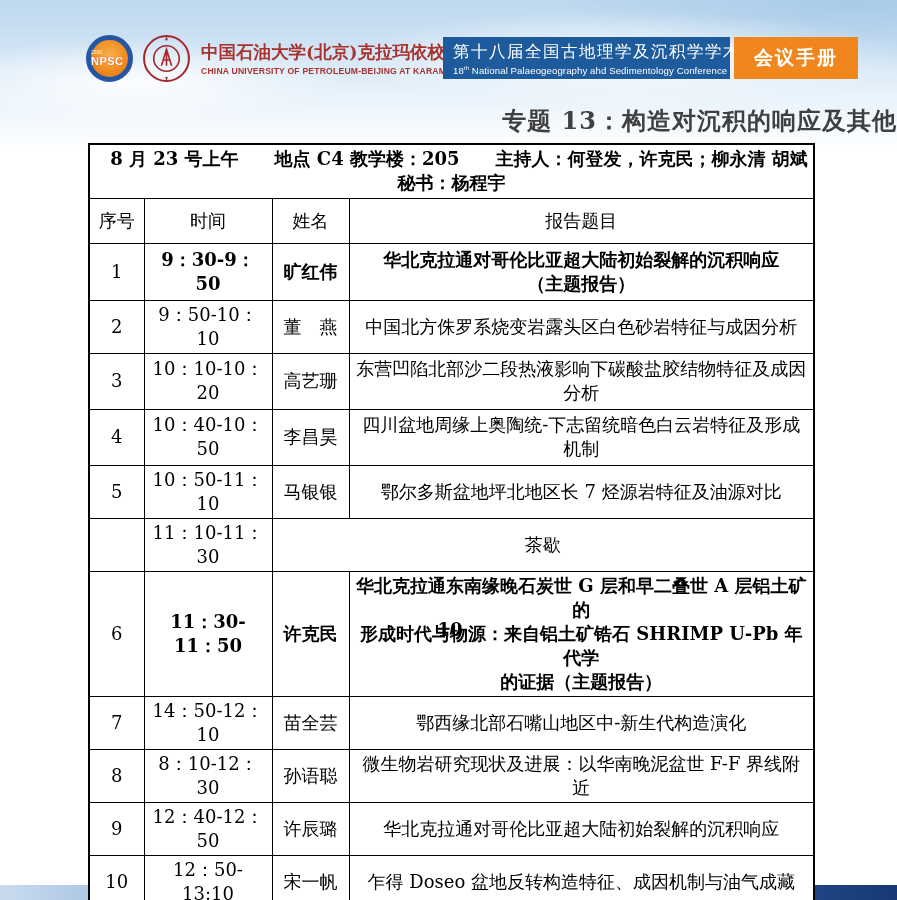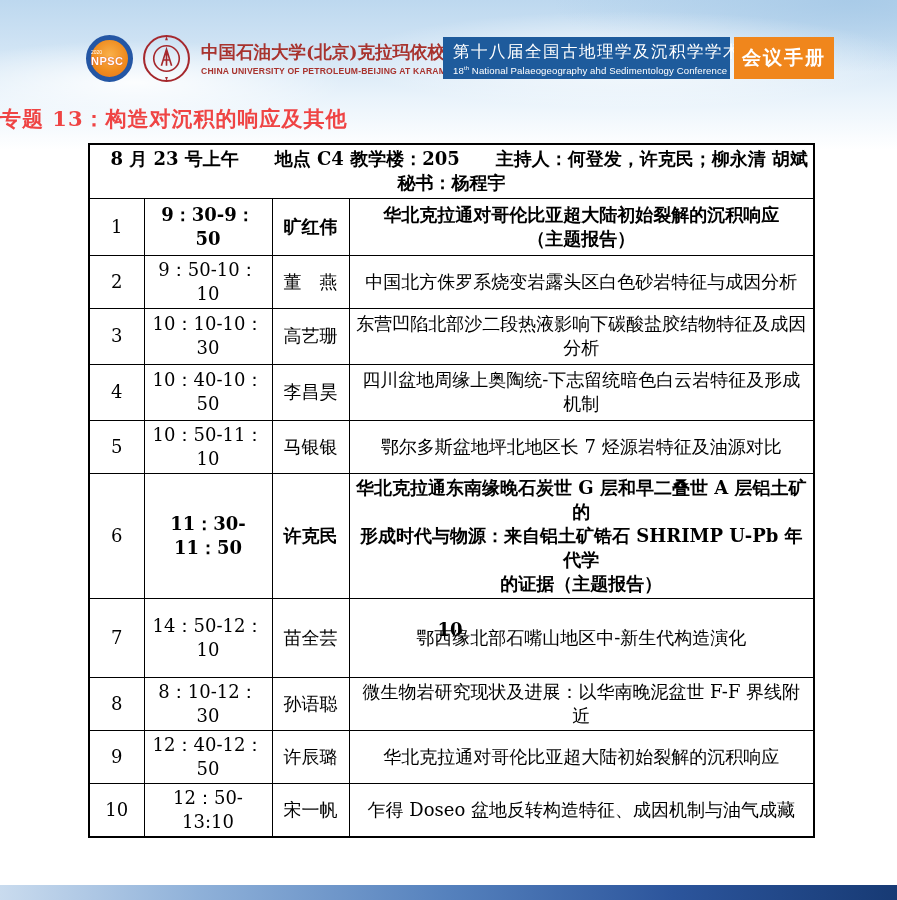--- a/index.html
+++ b/index.html
@@ -33,40 +33,40 @@
   .uni-text { margin-left:10px; width:242px; flex:none; }
   .uni-cn { font-size:17.5px; font-weight:bold; color:#a8332e; letter-spacing:0px; white-space:nowrap; }
   .uni-en { font-family:"Liberation Sans",sans-serif; font-size:8.6px; font-weight:bold;
     color:#a8332e; letter-spacing:0.2px; margin-top:2px; white-space:nowrap; }
   .banner-blue { margin-left:auto; width:287px; height:42px; background:#1e5b9c; color:#fff;
     padding:4px 10px 3px; flex:none; }
   .conf-cn { font-size:16.5px; letter-spacing:1.5px; white-space:nowrap; line-height:21px; }
   .conf-en { font-family:"Liberation Sans",sans-serif; font-size:9.6px; letter-spacing:0.1px;
     white-space:nowrap; line-height:12px; }
   .conf-en sup { font-size:6px; }
-  .banner-orange { margin-left:4px; width:100px; height:42px; background:#f0861c; color:#fff;
+  .banner-orange { margin-left:4px; width:124px; height:42px; background:#f0861c; color:#fff;
     display:flex; align-items:center; justify-content:center; flex:none;
     font-size:19px; font-weight:bold; letter-spacing:2px; }
 
   
-  .page-title { position:absolute; top:105px; left:0; width:100%; text-align:left;
-    font-size:21px; font-weight:bold; color:#ef4444; letter-spacing:1px; }
+  .page-title { position:absolute; top:105px; left:0; width:100%; text-align:right;
+    font-size:24px; font-weight:bold; color:#404040; letter-spacing:1px; }
 
   
   .page-number { position:absolute; top:619px; left:450px; transform:translateX(-50%);
     font-size:18px; font-weight:bold; color:#000; z-index:5; }
 
   
   table.schedule { position:absolute; left:88px; top:143px; width:725px; table-layout:fixed;
     border-collapse:collapse; background:#fff; border:2px solid #000;
     font-size:18px; color:#000; }
   .schedule td, .schedule th { border:1px solid #000; text-align:center; vertical-align:middle;
     padding:2px 5px; font-weight:normal; line-height:24px; }
   .session-cell { padding:3px 0 2px; }
-  .sess-line1 { display:flex; justify-content:flex-end; gap:36px; padding-left:15px;
+  .sess-line1 { display:flex; justify-content:center; gap:36px; padding-left:15px;
     font-weight:bold; font-size:18px; white-space:nowrap; }
   .sess-line2 { text-align:center; font-weight:bold; font-size:18px; }
   .schedule thead tr.session-row { height:54px; }
   .schedule thead tr.colhead-row { height:45px; }
   .c-title { white-space:pre-line; }
   .bold-row .c-time, .bold-row .c-name, .bold-row .c-title { font-weight:bold; }
   .schedule tbody tr:nth-child(1){height:57px}
   .schedule tbody tr:nth-child(2){height:46px}
   .schedule tbody tr:nth-child(3){height:56px}
   .schedule tbody tr:nth-child(4){height:56px}
@@ -123,54 +123,65 @@
       <tr class="session-row">
         <td colspan="4" class="session-cell">
           <div class="sess-line1">
             <span>8 月 23 号上午</span>
             <span>地点 C4 教学楼：205</span>
             <span>主持人：何登发，许克民；柳永清 胡斌</span>
           </div>
           <div class="sess-line2">秘书：杨程宇</div>
         </td>
       </tr>
+      <tr class="colhead-row">
+        <th>序号</th>
+        <th>时间</th>
+        <th>姓名</th>
+        <th>报告题目</th>
+      </tr>
     </thead>
     <tbody>
         <tr class="bold-row">
           <td class="c-no">1</td>
           <td class="c-time">9：30-9：50</td>
           <td class="c-name">旷红伟</td>
           <td class="c-title">华北克拉通对哥伦比亚超大陆初始裂解的沉积响应
 （主题报告）</td>
         </tr>
         <tr>
           <td class="c-no">2</td>
           <td class="c-time">9：50-10：10</td>
           <td class="c-name">董　燕</td>
           <td class="c-title">中国北方侏罗系烧变岩露头区白色砂岩特征与成因分析</td>
         </tr>
         <tr>
           <td class="c-no">3</td>
-          <td class="c-time">10：10-10：30</td>
+          <td class="c-time">10：10-10：20</td>
           <td class="c-name">高艺珊</td>
           <td class="c-title">东营凹陷北部沙二段热液影响下碳酸盐胶结物特征及成因
 分析</td>
         </tr>
         <tr>
           <td class="c-no">4</td>
           <td class="c-time">10：40-10：50</td>
           <td class="c-name">李昌昊</td>
           <td class="c-title">四川盆地周缘上奥陶统-下志留统暗色白云岩特征及形成
 机制</td>
         </tr>
         <tr>
           <td class="c-no">5</td>
           <td class="c-time">10：50-11：10</td>
           <td class="c-name">马银银</td>
           <td class="c-title">鄂尔多斯盆地坪北地区长 7 烃源岩特征及油源对比</td>
+        </tr>
+        <tr>
+          <td class="c-no"></td>
+          <td class="c-time">11：10-11：30</td>
+          <td class="c-title" colspan="2">茶歇</td>
         </tr>
         <tr class="bold-row">
           <td class="c-no">6</td>
           <td class="c-time">11：30-11：50</td>
           <td class="c-name">许克民</td>
           <td class="c-title">华北克拉通东南缘晚石炭世 G 层和早二叠世 A 层铝土矿的
 形成时代与物源：来自铝土矿锆石 SHRIMP U-Pb 年代学
 的证据（主题报告）</td>
         </tr>
         <tr>

